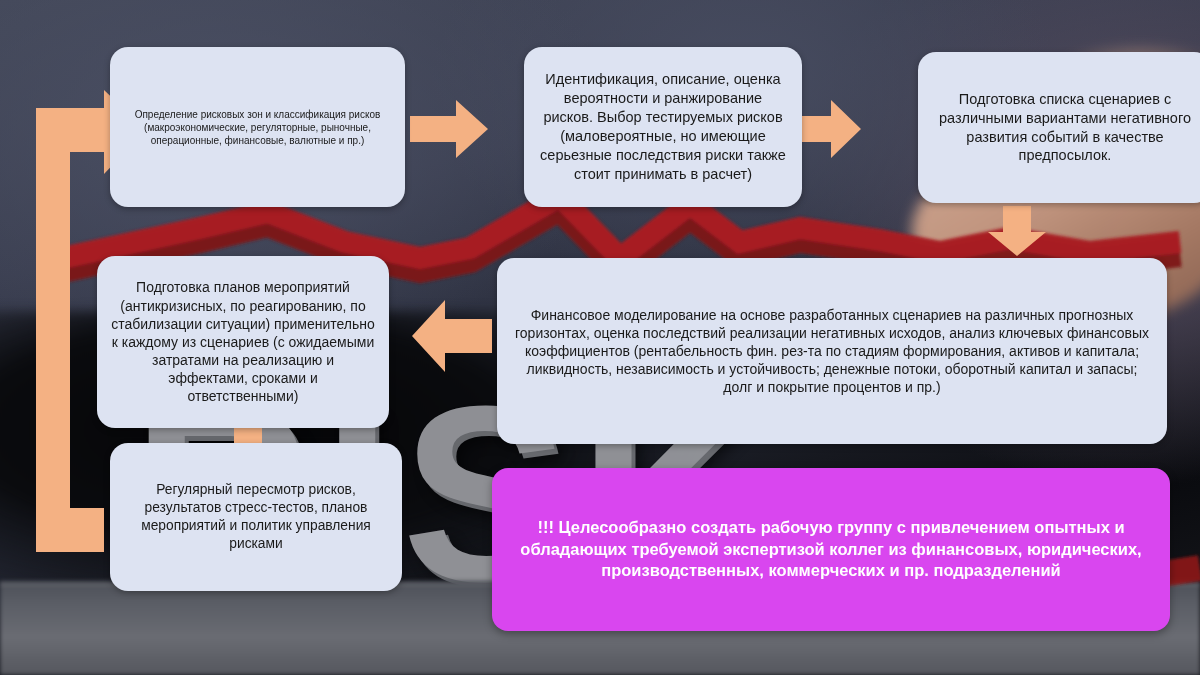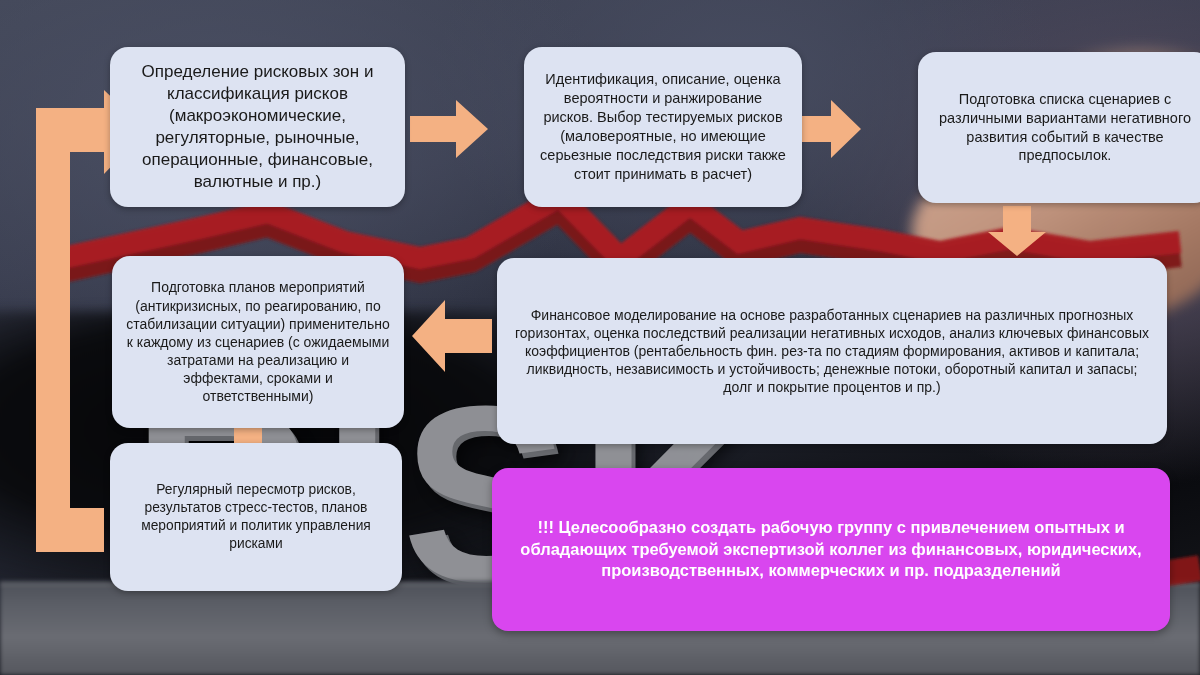--- a/index.html
+++ b/index.html
@@ -73,25 +73,25 @@
     border-radius:18px;
     display:flex; align-items:center; justify-content:center;
     text-align:center;
     color:#1a1a1a;
     padding:10px 14px;
     box-shadow:0 2px 6px rgba(0,0,0,.30);
     line-height:1.30;
   }
   .box p { width:100%; }
 
-  #box-identify   { left:110px; top:47px;  width:295px; height:160px; font-size:17px; }
+  #box-identify   { left:110px; top:47px;  width:295px; height:160px; font-size:10px; }
   #box-assess     { left:524px; top:47px;  width:278px; height:160px; font-size:14.5px; }
   #box-scenarios  { left:873px; top:52px;  width:294px; height:151px; font-size:14.5px;margin-left:45px; }
   #box-model      { left:497px; top:258px; width:670px; height:186px; font-size:14px;border-radius:17px; }
-  #box-plans      { left:112px; top:256px; width:292px; height:172px; font-size:14px; }
+  #box-plans      { left:97px; top:256px; width:292px; height:172px; font-size:14px; }
   #box-review     { left:110px; top:443px; width:292px; height:148px; font-size:13.8px; }
 
   #callout {
     position:absolute; z-index:3;
     left:492px; top:468px; width:678px; height:163px;
     background:#d946ef;
     border-radius:16px;
     color:#ffffff; font-weight:bold; font-size:16.5px;
     line-height:1.33; text-align:center;
     padding:14px 18px;

